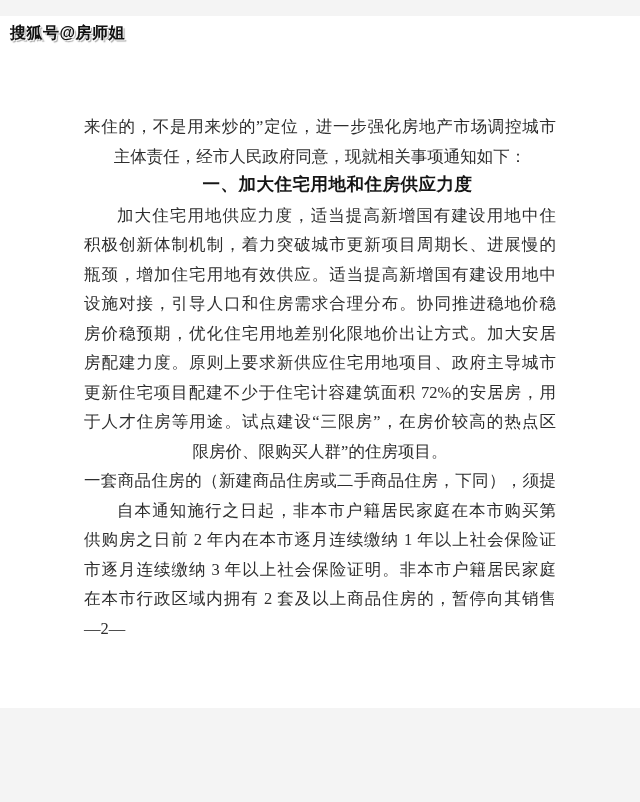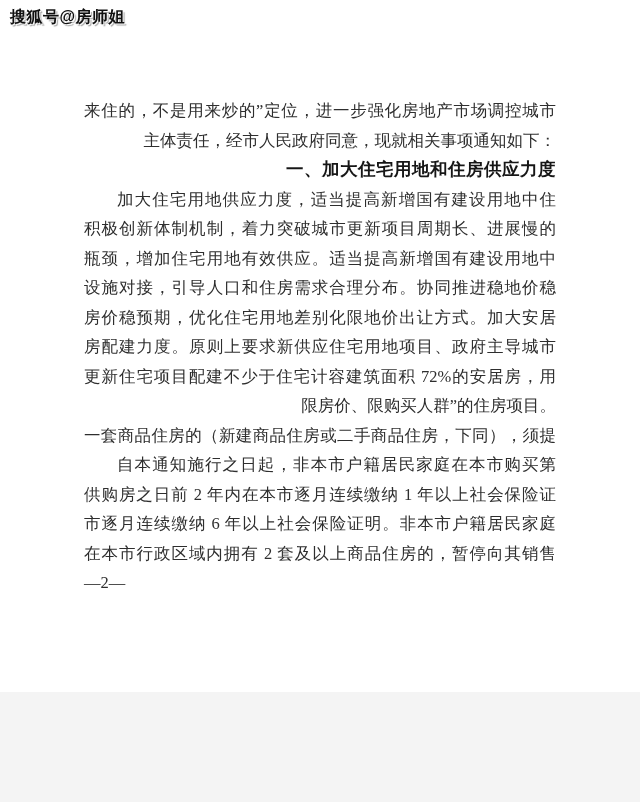--- a/index.html
+++ b/index.html
@@ -9,21 +9,21 @@
     --watermark:#101010;
   }
   html,body{margin:0;padding:0;}
   body{background:#f4f4f4;}
   .page{
     position:relative;
     width:640px;
     height:692px;
     background:var(--bg);
     overflow:hidden;
-    margin:0 auto;
+    margin:16px auto;
     font-family:"Liberation Serif","DejaVu Serif",serif;
   }
   .watermark{
     position:absolute;
     left:10px;
     top:7px;
     font-family:"Liberation Sans","DejaVu Sans",sans-serif;
     font-weight:700;
     font-size:16px;
     letter-spacing:0.5px;
@@ -35,31 +35,31 @@
     left:84px;
     top:96px;
     width:472px;
     font-size:16.5px;
     color:var(--text);
   }
   .line{
     line-height:29.5px;
     height:29.5px;
     overflow:hidden;
-    text-align:right;
+    text-align:center;
   }
   .line.fill{
     text-align:justify;
     text-align-last:justify;
   }
   .line.indent{
     text-indent:2em;
   }
   .line.heading{
-    font-family:Liberation Serif, serif;
+    font-family:Liberation Mono, monospace;
     font-weight:700;
     font-size:17.5px;
     color:var(--heading);
     letter-spacing:0.5px;
   }
   .page-number{
     line-height:29.5px;
     height:29.5px;
     color:var(--text);
   }
@@ -75,22 +75,23 @@
         <div class="line fill">来住的，不是用来炒的”定位，进一步强化房地产市场调控城市</div>
         <div class="line">主体责任，经市人民政府同意，现就相关事项通知如下：</div>
         <div class="line heading indent">一、加大住宅用地和住房供应力度</div>
         <div class="line indent fill">加大住宅用地供应力度，适当提高新增国有建设用地中住</div>
         <div class="line fill">积极创新体制机制，着力突破城市更新项目周期长、进展慢的</div>
         <div class="line fill">瓶颈，增加住宅用地有效供应。适当提高新增国有建设用地中住，</div>
         <div class="line fill">设施对接，引导人口和住房需求合理分布。协同推进稳地价稳</div>
         <div class="line fill">房价稳预期，优化住宅用地差别化限地价出让方式。加大安居</div>
         <div class="line fill">房配建力度。原则上要求新供应住宅用地项目、政府主导城市</div>
         <div class="line fill">更新住宅项目配建不少于住宅计容建筑面积 72%的安居房，用</div>
+        <div class="line fill">于人才住房等用途。试点建设“三限房”，在房价较高的热点区</div>
         <div class="line">限房价、限购买人群”的住房项目。</div>
         <div class="line fill">一套商品住房的（新建商品住房或二手商品住房，下同），须提</div>
         <div class="line indent fill">自本通知施行之日起，非本市户籍居民家庭在本市购买第</div>
         <div class="line fill">供购房之日前 2 年内在本市逐月连续缴纳 1 年以上社会保险证</div>
-        <div class="line fill">市逐月连续缴纳 6 年以上社会保险证明。非本市户籍居民家庭</div>
+        <div class="line fill">市逐月连续缴纳 3 年以上社会保险证明。非本市户籍居民家庭</div>
         <div class="line fill">在本市行政区域内拥有 2 套及以上商品住房的，暂停向其销售</div>
       </div>
     <div class="page-number">—2—</div>
   </div>
 </div>
 
 </body></html>

